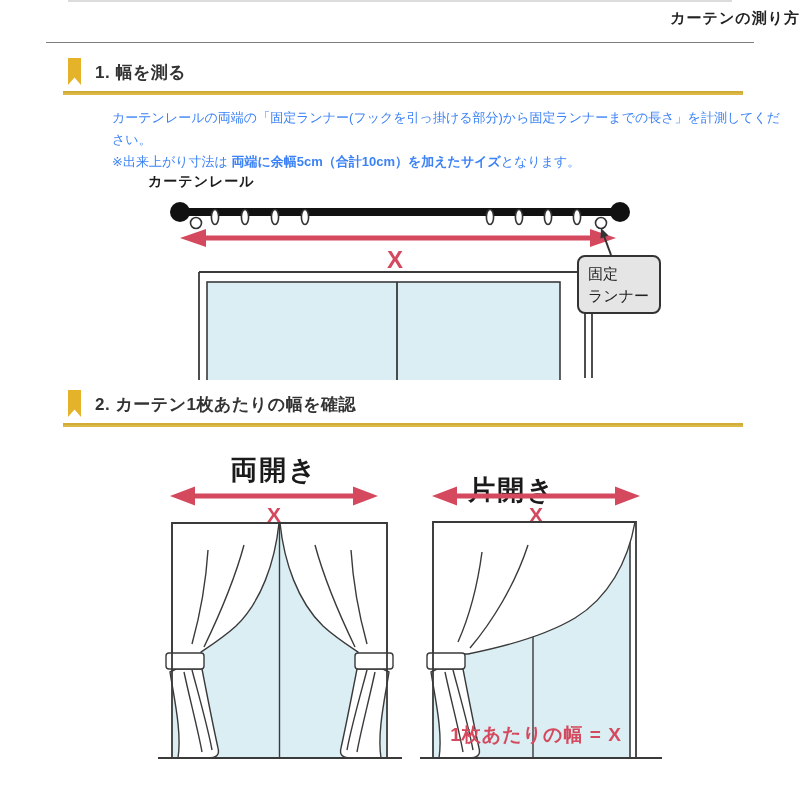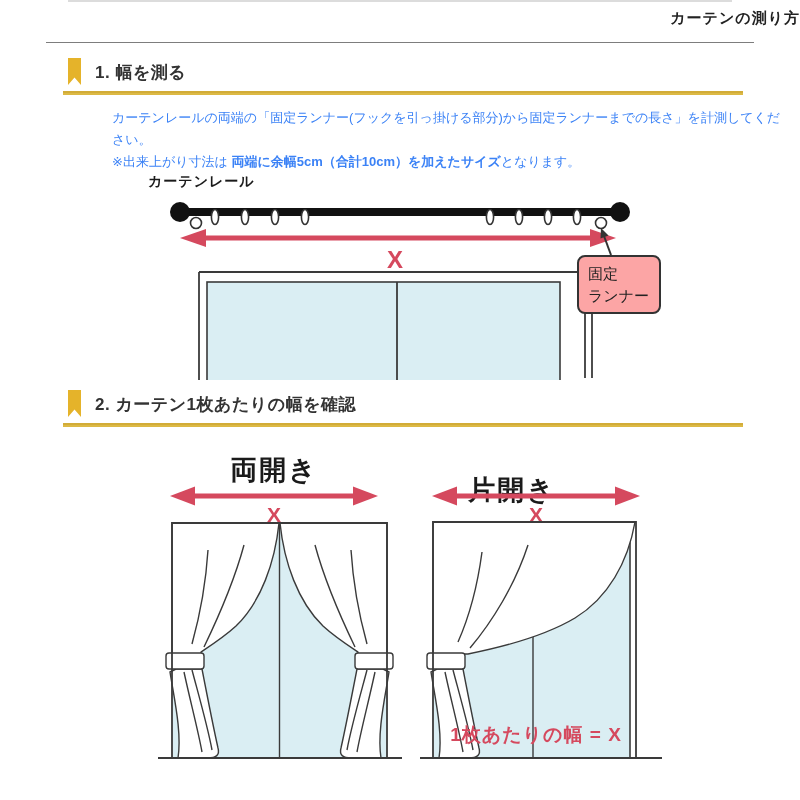--- a/index.html
+++ b/index.html
@@ -29,21 +29,21 @@
   .rail-label { left:148px; top:173px; font-size:14px; font-weight:bold; color:#1a1a1a; letter-spacing:1px; }
 
   .x-label { color:#d5495e; font-weight:bold; text-align:center; }
   .x-1 { left:345px; top:246px; width:100px; font-size:24px; }
   .x-2l { left:224px; top:503px; width:100px; font-size:21px; }
   .x-2r { left:486px; top:503px; width:100px; font-size:21px; }
 
   .panel-title { font-size:27px; font-weight:bold; color:#1a1a1a; text-align:center; letter-spacing:2px; }
 
   
-  .runner-box { left:577px; top:255px; width:84px; height:59px; background:#fca5a5;
+  .runner-box { left:577px; top:255px; width:84px; height:59px; background:#e5e5e5;
     border:2px solid #333; border-radius:8px; z-index:6; padding:6px 0 0 9px;
     font-size:15px; font-weight:500; color:#222; line-height:22px; }
 
   .formula { color:#d5495e; font-weight:bold; font-size:19px; text-align:center; letter-spacing:1px; }
   .formula-left  { left:148px; top:766px; width:250px; }
   .formula-right { left:416px; top:722px; width:240px; }
 
   svg { display:block; }
 </style>
 </head>

